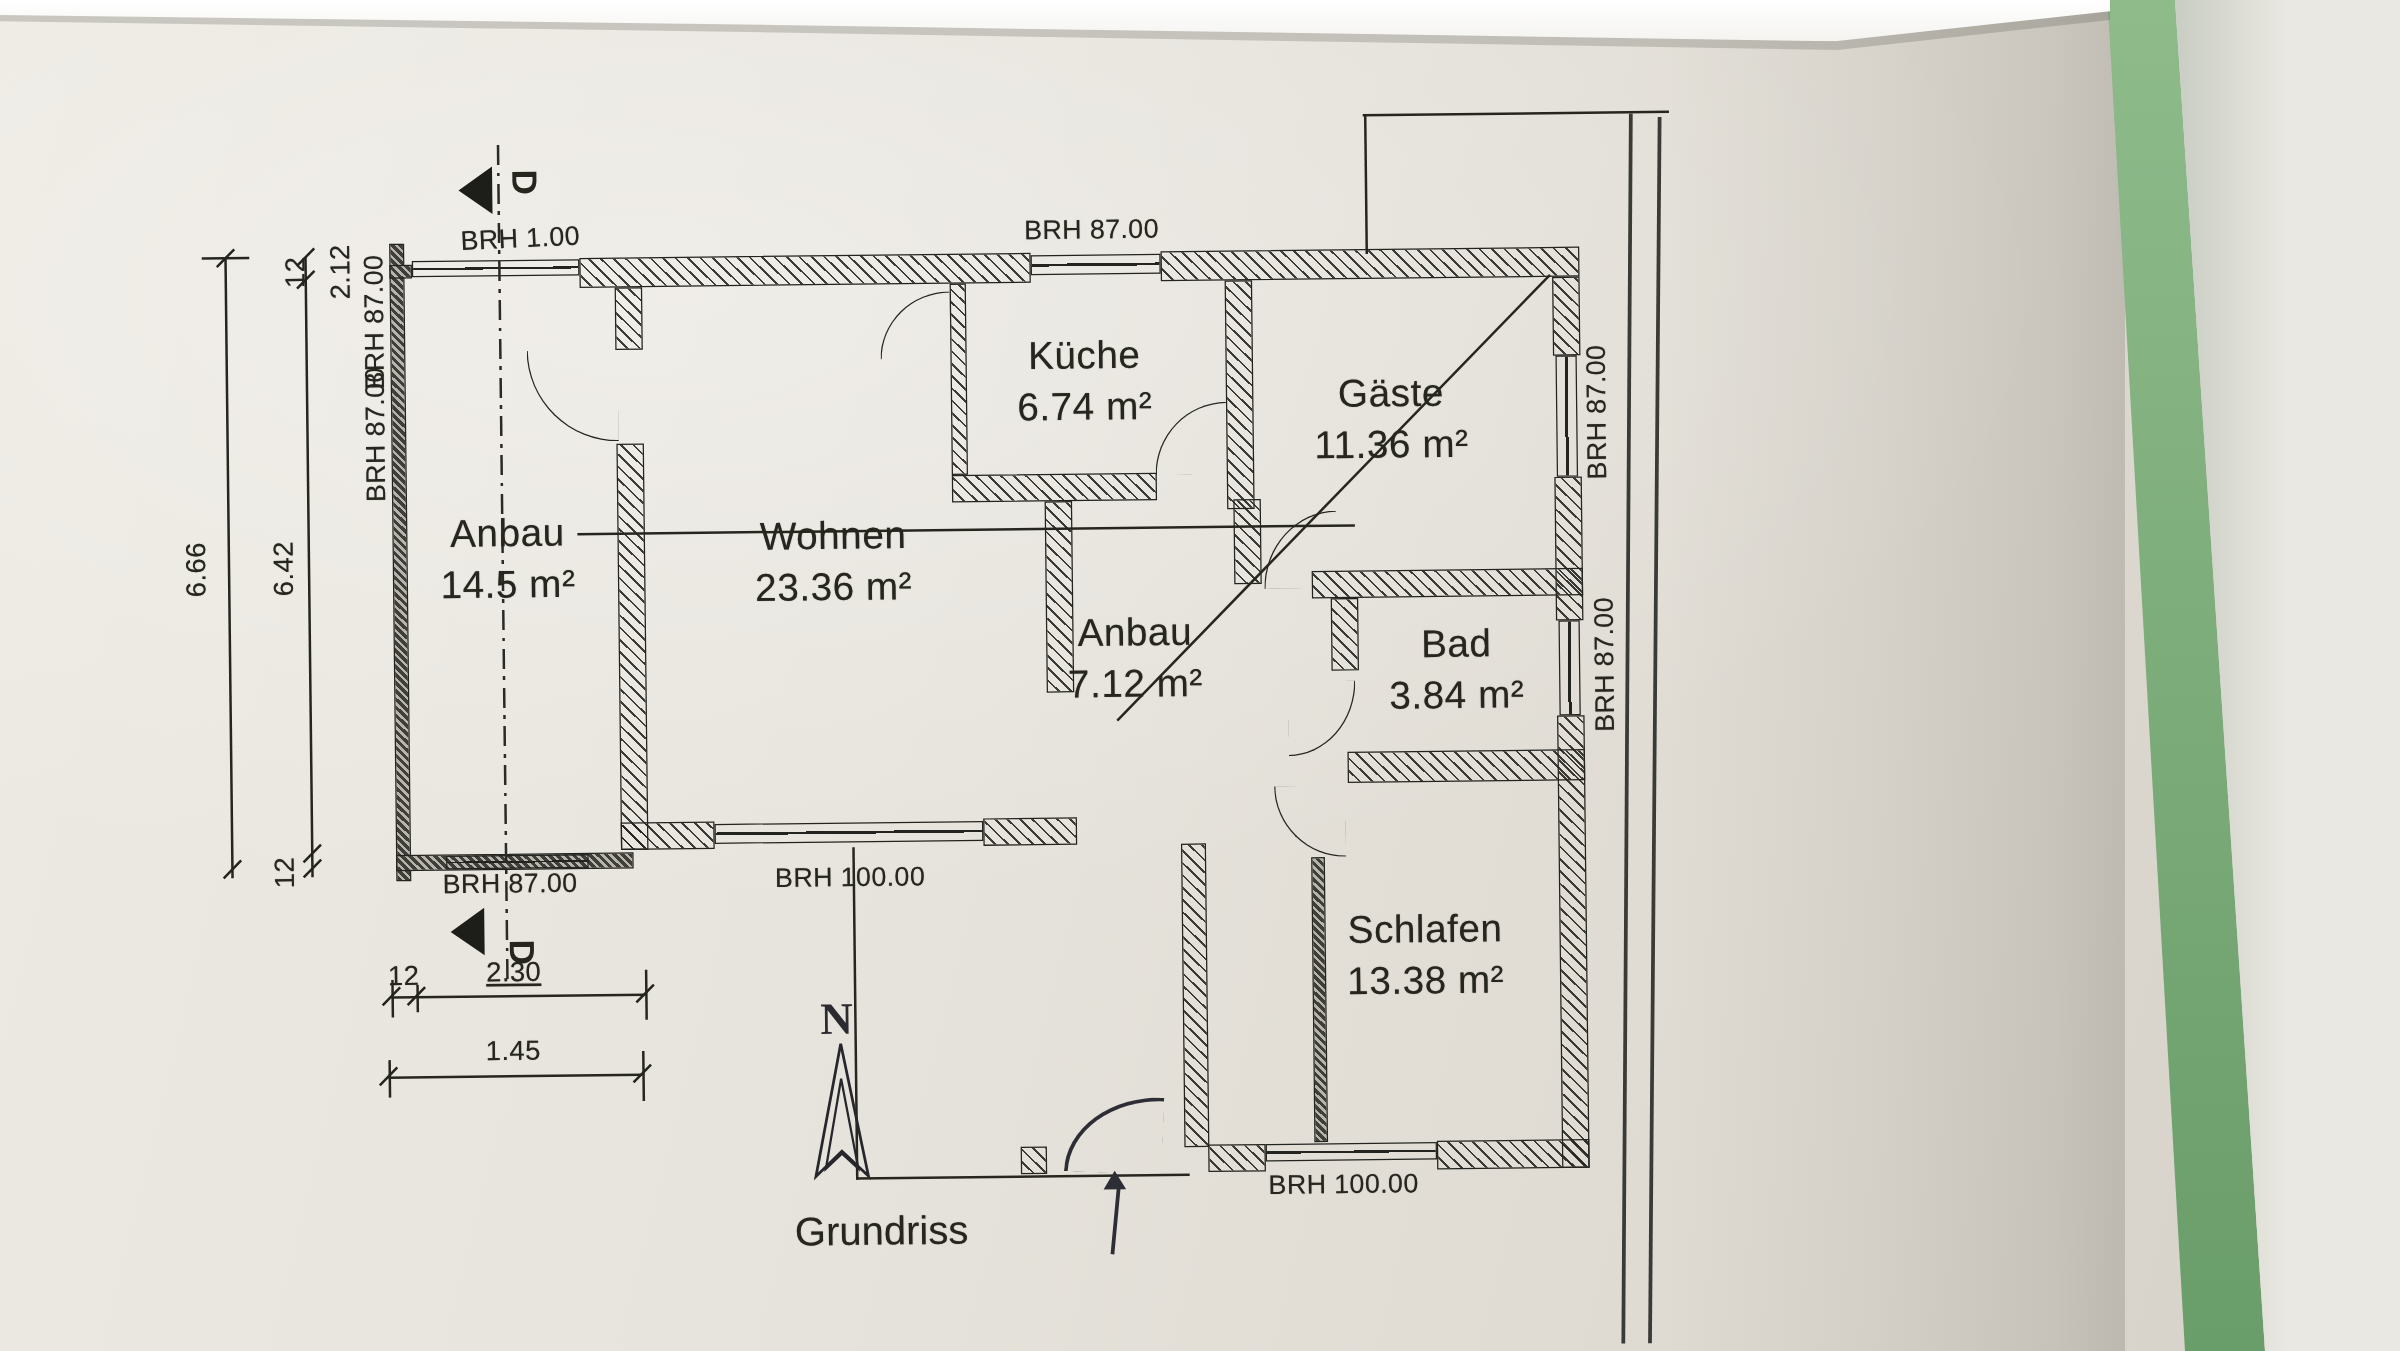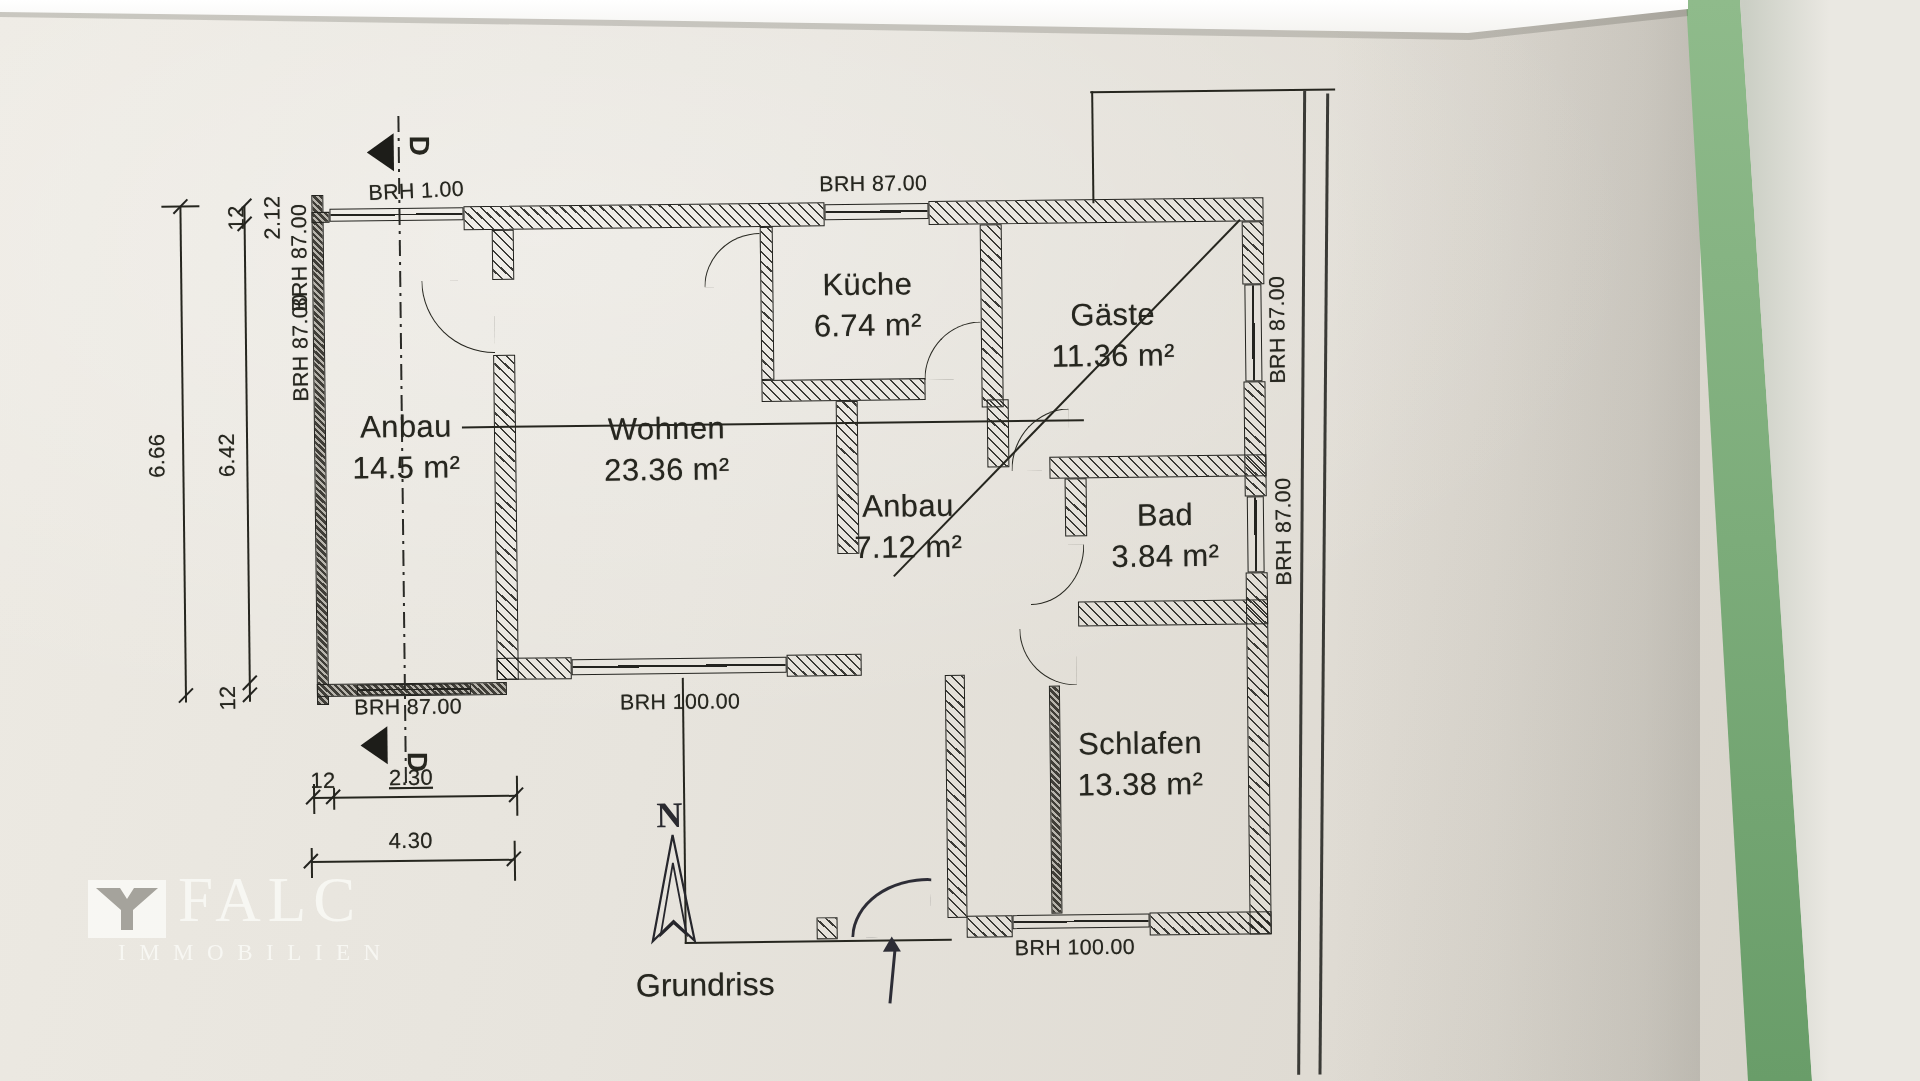--- a/index.html
+++ b/index.html
@@ -150,21 +150,21 @@
     <div class="tick" style="left:300px;top:791px;"></div>
     <div class="tick" style="left:320px;top:791px;"></div>
     <div class="tick" style="left:503px;top:791px;"></div>
     <div class="lbl dim" style="left:300px;top:763px;width:40px;">12</div>
     <div class="lbl dim" style="left:368px;top:761px;width:80px;text-decoration:underline;">2.30</div>
     <div class="ln" style="left:307px;top:856px;width:203px;height:1.6px;"></div>
     <div class="ln" style="left:307px;top:843px;width:1.6px;height:30px;"></div>
     <div class="ln" style="left:510px;top:838px;width:1.6px;height:40px;"></div>
     <div class="tick" style="left:297px;top:855px;"></div>
     <div class="tick" style="left:500px;top:855px;"></div>
-    <div class="lbl dim" style="left:367px;top:824px;width:80px;">4.30</div>
+    <div class="lbl dim" style="left:367px;top:824px;width:80px;">1.45</div>
 
     <div class="lbl" style="left:368px;top:175px;width:104px;transform:rotate(-2deg);">BRH 1.00</div>
     <div class="lbl" style="left:817px;top:173px;width:120px;">BRH 87.00</div>
     <div class="lbl rot" style="left:253px;top:244px;width:100px;">BRH 87.00</div>
     <div class="lbl rot" style="left:253px;top:334px;width:100px;">BRH 87.00</div>
     <div class="lbl rot" style="left:1230px;top:327px;width:100px;">BRH 87.00</div>
     <div class="lbl rot" style="left:1234px;top:529px;width:100px;">BRH 87.00</div>
     <div class="lbl" style="left:346px;top:691px;width:120px;">BRH 87.00</div>
     <div class="lbl" style="left:608px;top:689px;width:140px;">BRH 100.00</div>
     <div class="lbl" style="left:1000px;top:939px;width:140px;">BRH 100.00</div>
@@ -204,22 +204,14 @@
 
     <div class="compass-n" style="left:640px;top:793px;width:52px;">N</div>
     <svg class="abs" style="left:644px;top:832px;" width="50" height="112" viewBox="0 0 50 112">
       <path d="M25 2 L46 108 L25 88 L4 108 Z" fill="none" stroke="#26262c" stroke-width="2.2"></path>
       <path d="M25 30 L38 102 L25 90 L12 102 Z" fill="none" stroke="#26262c" stroke-width="1.8"></path>
     </svg>
 
     <div class="caption" style="left:615px;top:966px;width:170px;">Grundriss</div>
   </div>
 
-  <div class="wm" style="left:88px;top:868px;width:420px;height:110px;">
-    <svg class="abs" style="left:0;top:12px;" width="78" height="58" viewBox="0 0 78 58">
-      <rect x="0" y="0" width="78" height="58" fill="rgba(250,250,247,0.82)"></rect>
-      <path d="M8 8 L32 8 L39 19 L46 8 L70 8 L45 30 L45 50 L33 50 L33 30 Z" fill="rgba(150,148,140,0.85)"></path>
-    </svg>
-    <span class="abs wm-brand" style="left:90px;top:-4px;">FALC</span>
-    <span class="abs wm-sub" style="left:30px;top:72px;">IMMOBILIEN</span>
-  </div>
 
 </div>
 
 </body></html>

